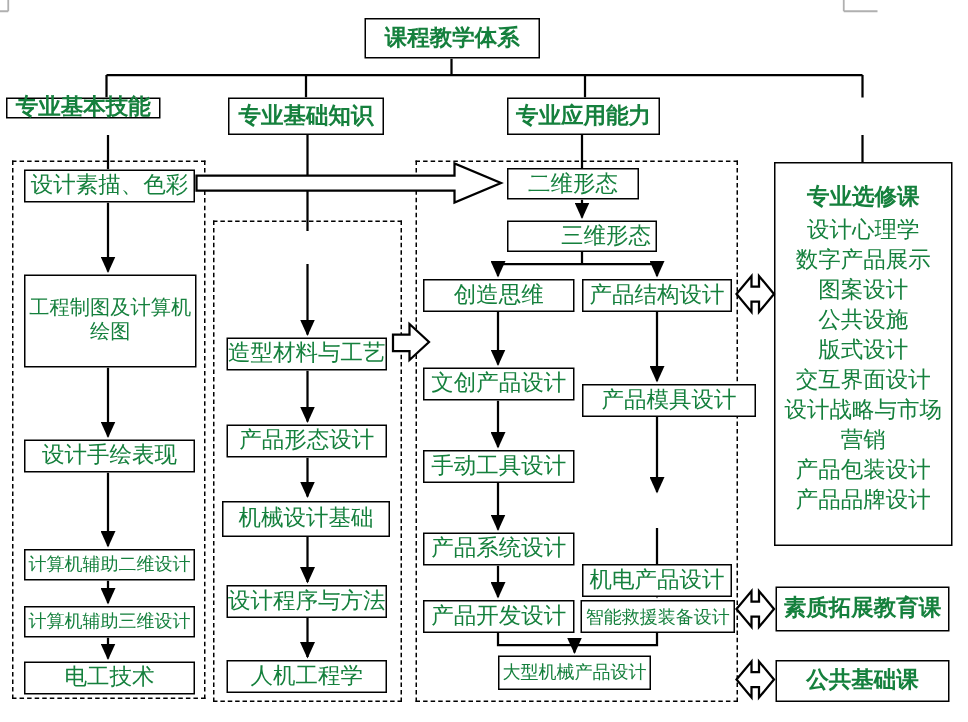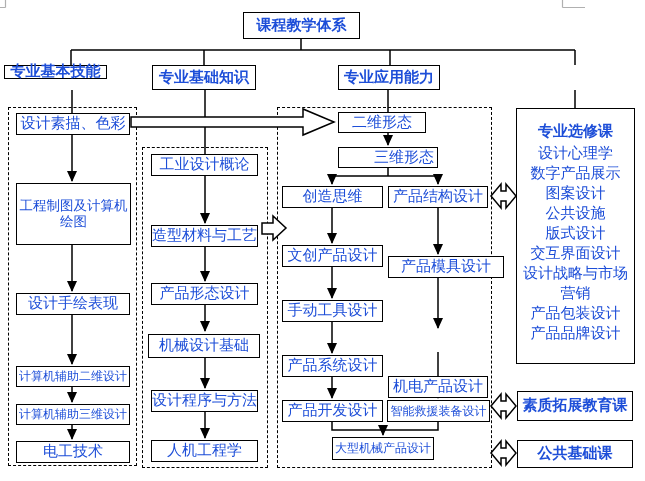--- a/index.html
+++ b/index.html
@@ -1,18 +1,18 @@
 <!DOCTYPE html>
 <html><head>
 <meta charset="utf-8">
 <style>
   html,body{margin:0;padding:0;background:#fff;}
   .stage{
     position:relative;width:645px;height:481px;background:#fff;overflow:hidden;
-    font-family:"DejaVu Sans","Liberation Sans",sans-serif;color:#1d4ed8;
+    font-family:"DejaVu Sans","Liberation Sans",sans-serif;color:#15803d;
   }
   svg.layer{position:absolute;left:0;top:0;width:645px;height:481px;}
   .box{
     position:absolute;box-sizing:border-box;background:#fff;border:1.5px solid #000;
     display:flex;align-items:center;justify-content:center;text-align:center;
     font-size:15px;line-height:1.18;white-space:normal;z-index:3;
   }
   .bold{font-weight:bold;}
   .mid{font-size:13.5px;}
   .sm{font-size:12px;}
@@ -110,21 +110,20 @@
   <div class="box bold" style="left:152px;top:65px;width:104px;height:25px;">专业基础知识</div>
   <div class="box bold" style="left:338px;top:65px;width:102px;height:25px;">专业应用能力</div>
 
   <div class="box mid" style="left:16px;top:183px;width:115px;height:62px;">工程制图及计算机绘图</div>
   <div class="box" style="left:16px;top:113px;width:114px;height:22px;">设计素描、色彩</div>
   <div class="box" style="left:16px;top:293px;width:114px;height:22px;">设计手绘表现</div>
   <div class="box sm" style="left:16px;top:366px;width:114px;height:21px;">计算机辅助二维设计</div>
   <div class="box sm" style="left:16px;top:404px;width:114px;height:21px;">计算机辅助三维设计</div>
   <div class="box" style="left:16px;top:441px;width:114px;height:22px;">电工技术</div>
 
-  <div class="box" style="left:151px;top:154px;width:107px;height:22px;">工业设计概论</div>
   <div class="box" style="left:151px;top:225px;width:107px;height:22px;">造型材料与工艺</div>
   <div class="box" style="left:151px;top:283px;width:107px;height:22px;">产品形态设计</div>
   <div class="box" style="left:148px;top:334px;width:112px;height:24px;">机械设计基础</div>
   <div class="box" style="left:151px;top:390px;width:107px;height:22px;">设计程序与方法</div>
   <div class="box" style="left:151px;top:440px;width:107px;height:22px;">人机工程学</div>
 
   <div class="box" style="left:338px;top:112px;width:88px;height:21px;">二维形态</div>
   <div class="box" style="left:338px;top:147px;width:100px;height:21px;padding-left:32px;">三维形态</div>
 
   <div class="box" style="left:282px;top:186px;width:101px;height:22px;">创造思维</div>

